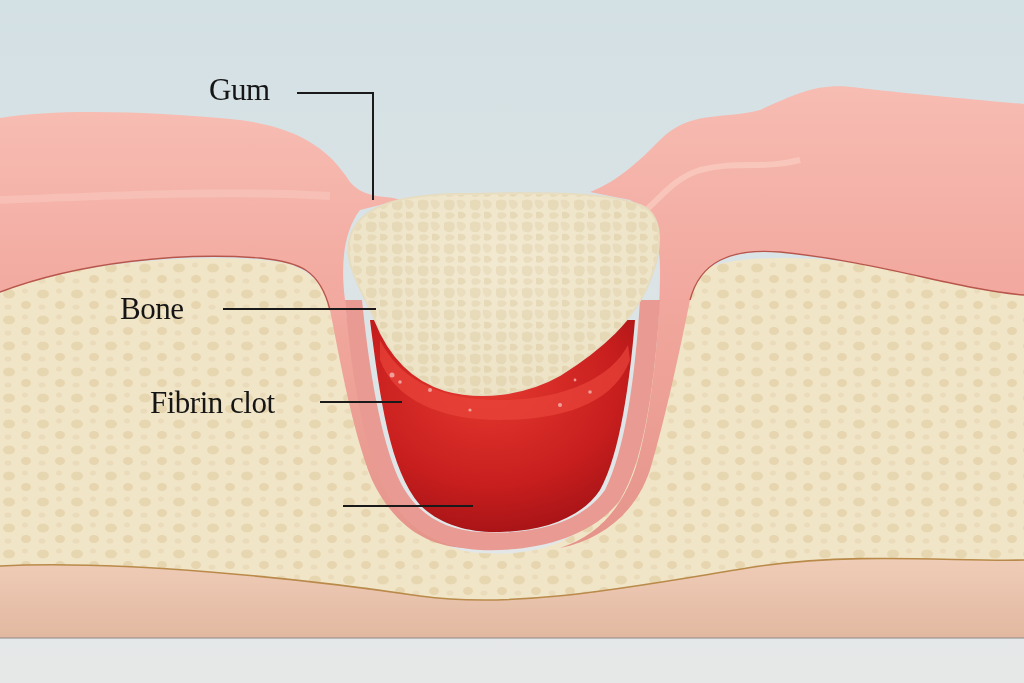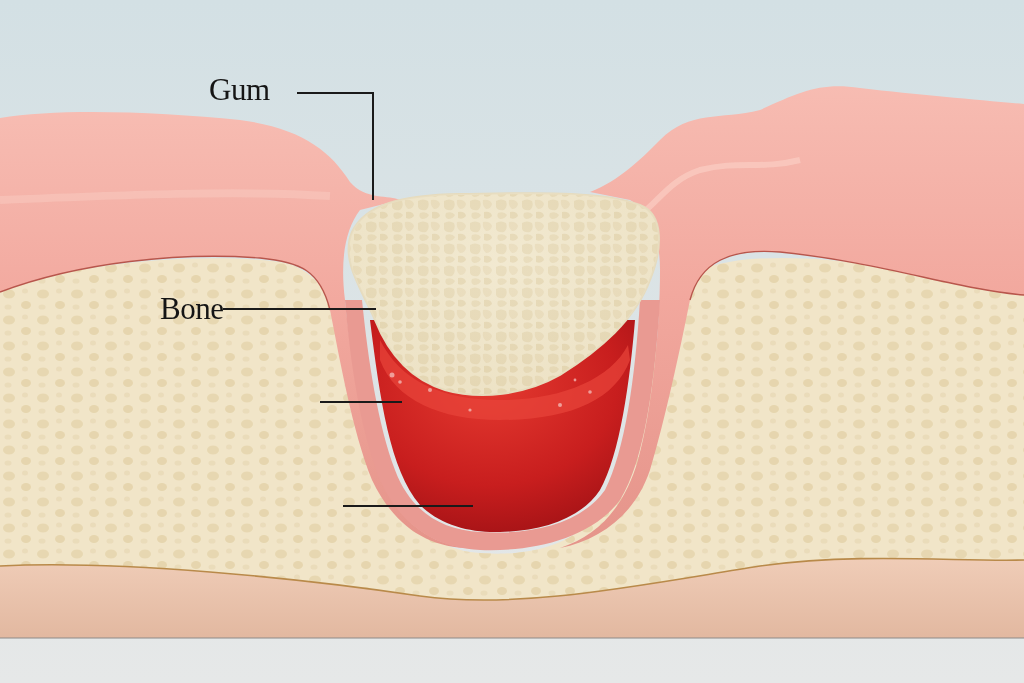--- a/index.html
+++ b/index.html
@@ -97,19 +97,20 @@
     </g>
 
     <path d="M352 232 C365 205 400 195 460 194 C530 193 600 190 640 205 C665 215 662 250 650 280 C635 320 600 350 560 375 C525 395 480 400 445 390 C405 378 385 345 375 320 C362 290 340 260 352 232 Z" fill="url(#mesh)" stroke="#e6dbbd" stroke-width="2"></path>
     <path d="M352 232 C365 205 400 195 460 194 C530 193 600 190 640 205 C665 215 662 250 650 280 C635 320 600 350 560 375 C525 395 480 400 445 390 C405 378 385 345 375 320 C362 290 340 260 352 232 Z" fill="url(#fragGrad)" opacity="0.35"></path>
   </svg>
 
   <div class="label" style="left:209px; top:74px;">Gum</div>
   <div class="leader" style="left:297px; top:92px; width:77px; height:2px;"></div>
   <div class="leader" style="left:372px; top:92px; width:2px; height:108px;"></div>
 
-  <div class="label" style="left:120px; top:293px;margin-left:40px;">Bone</div>
+  <div class="label" style="left:120px; top:293px;">Bone</div>
   <div class="leader" style="left:223px; top:308px; width:153px; height:2px;"></div>
 
+  <div class="label" style="left:150px; top:387px;">Fibrin clot</div>
   <div class="leader" style="left:320px; top:401px; width:82px; height:2px;"></div>
 
   <div class="leader" style="left:343px; top:505px; width:130px; height:2px;"></div>
 </div>
 
 </body></html>

